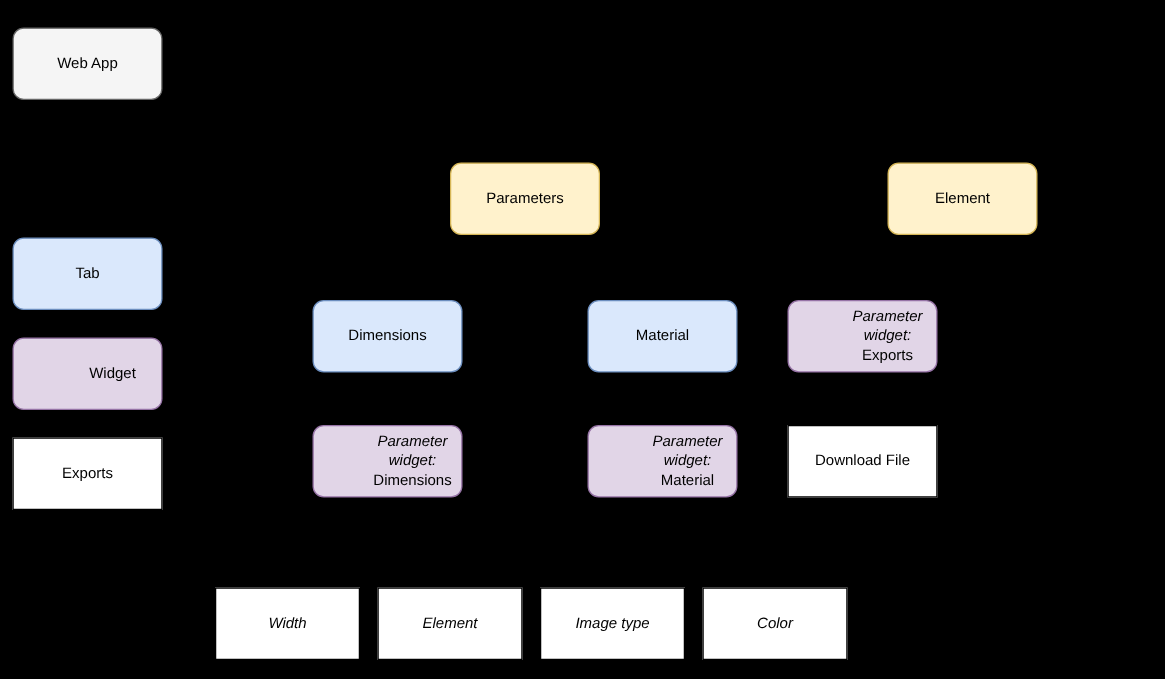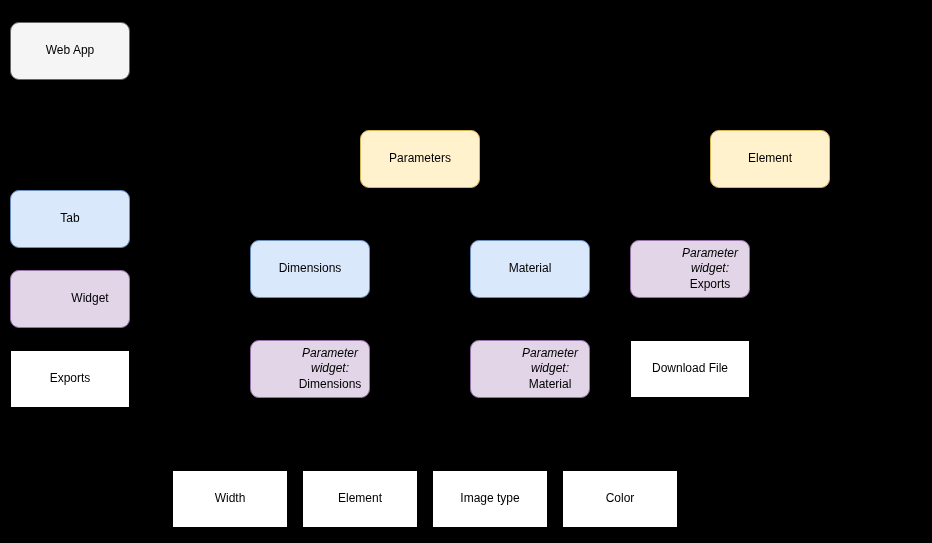--- a/index.html
+++ b/index.html
@@ -26,21 +26,21 @@
     text-align: center;
     padding: 4px 6px;
     line-height: 1.3;
   }
   .rounded { border-radius: 9px; }
   .style-webapp   { background: var(--webapp-fill, #f5f5f5);  border: 1px solid var(--webapp-border, #666666); }
   .style-container{ background: var(--container-fill,#fff2cc); border: 1px solid var(--container-border,#d6b656); }
   .style-tab      { background: var(--tab-fill, #dae8fc);     border: 1px solid var(--tab-border, #6c8ebf); }
   .style-widget   { background: var(--widget-fill, #e1d5e7);  border: 1px solid var(--widget-border, #9673a6); padding-left: 46px; }
   .style-element  { background: var(--element-fill,#ffffff);  border: 1px solid var(--element-border,#000000); }
-  .w116 { width: 116px; }
+  .w116 { width: 116px; font-style: italic; }
   .prefix { display: block; font-style: italic; }
   .lbl { display: block; }
 </style>
 </head>
 <body>
 
 <div class="canvas">
 
   <div class="node rounded style-webapp" style="left:10px; top:22px">
     <span class="lbl">Web App</span>

